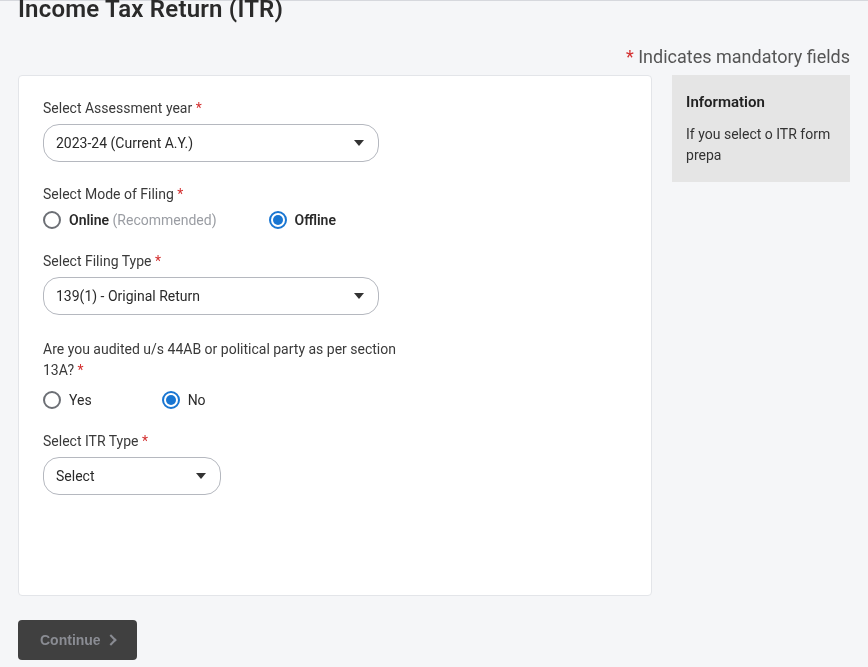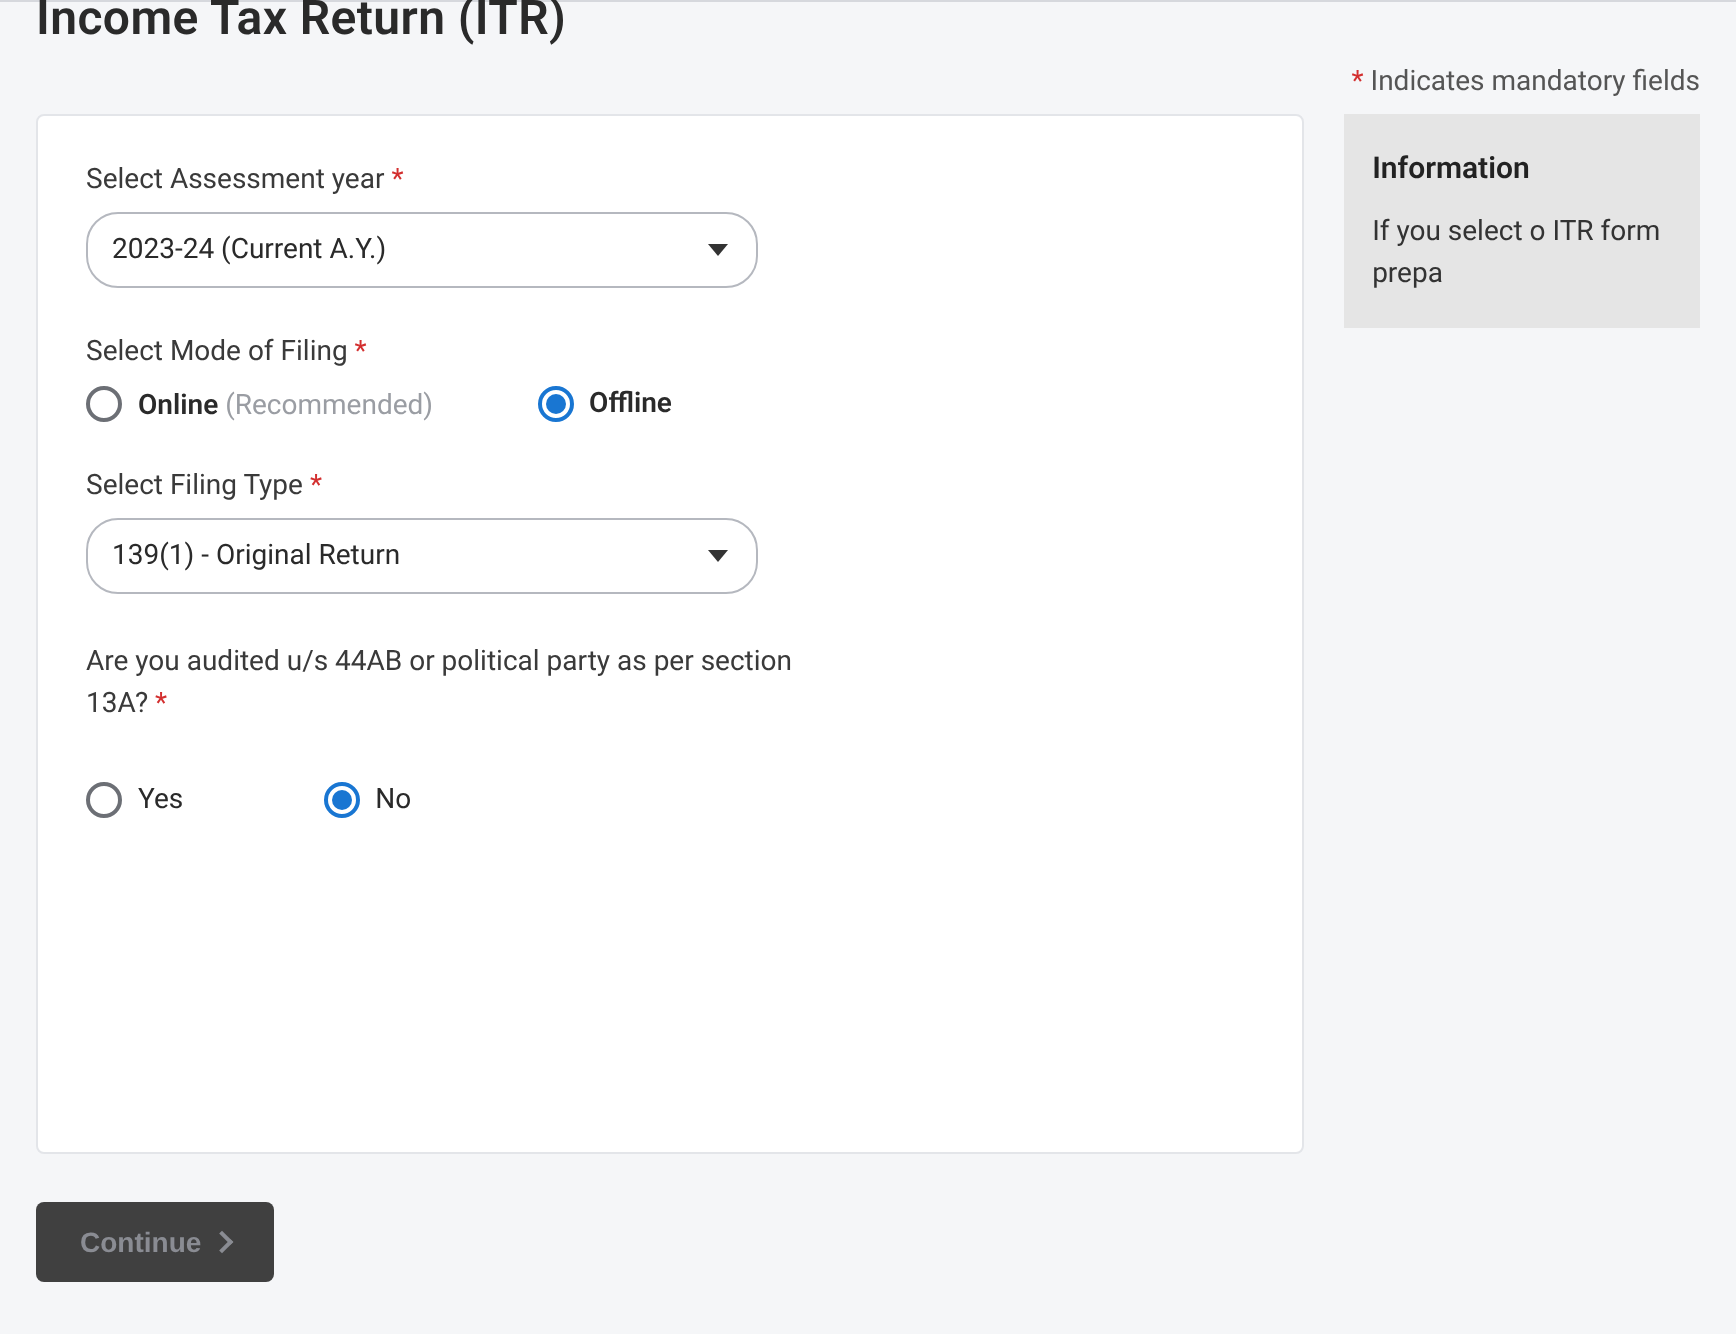--- a/index.html
+++ b/index.html
@@ -19,23 +19,24 @@
     .page-title {
       font-size: 24px;
       font-weight: 600;
       color: #2a2a2a;
       padding: 0 18px 4px 18px;
       margin-top: -8px;
       letter-spacing: 0.2px;
     }
     .mandatory-note {
       text-align: right;
-      font-size: 14px;
+      font-size: 18px;
       color: #555;
       padding: 6px 18px 8px 0;
+      margin-top: 13px;
     }
     .required {
       color: #d32f2f;
     }
     .content-wrap {
       display: flex;
       align-items: flex-start;
       gap: 20px;
       padding: 0 18px;
     }
@@ -256,34 +257,45 @@
           <span>139(1) - Original Return</span>
           <span class="dropdown-caret"></span>
         </div>
       </div>
     </div>
 
     <div class="form-group">
       <div class="question-text">
         <span>Are you audited u/s 44AB or political party as per section 13A? </span><span class="required">*</span>
       </div>
-      <div class="radio-group" style="margin-top:28px; gap:70px;">
+      <div class="radio-group" style="margin-top:10px; gap:70px;">
         <div class="radio-option">
           <span class="radio-circle"></span>
           <span class="radio-label">Yes</span>
         </div>
         <div class="radio-option">
           <span class="radio-circle selected">
               <span class="radio-dot"></span>
             </span>
           <span class="radio-label">No</span>
         </div>
       </div>
     </div>
 
+    <div class="form-group" style="margin-bottom:0;">
+      <label class="form-label">
+        <span>Select ITR Type </span><span class="required">*</span>
+      </label>
+      <div class="dropdown">
+        <div class="dropdown-box narrow">
+          <span>Select</span>
+          <span class="dropdown-caret"></span>
+        </div>
+      </div>
+    </div>
 
   </div>
 
   <div class="info-panel">
     <div class="info-title">Information</div>
     <div>If you select o ITR form prepa</div>
   </div>
 </div>
 
 <div class="footer-buttons">

